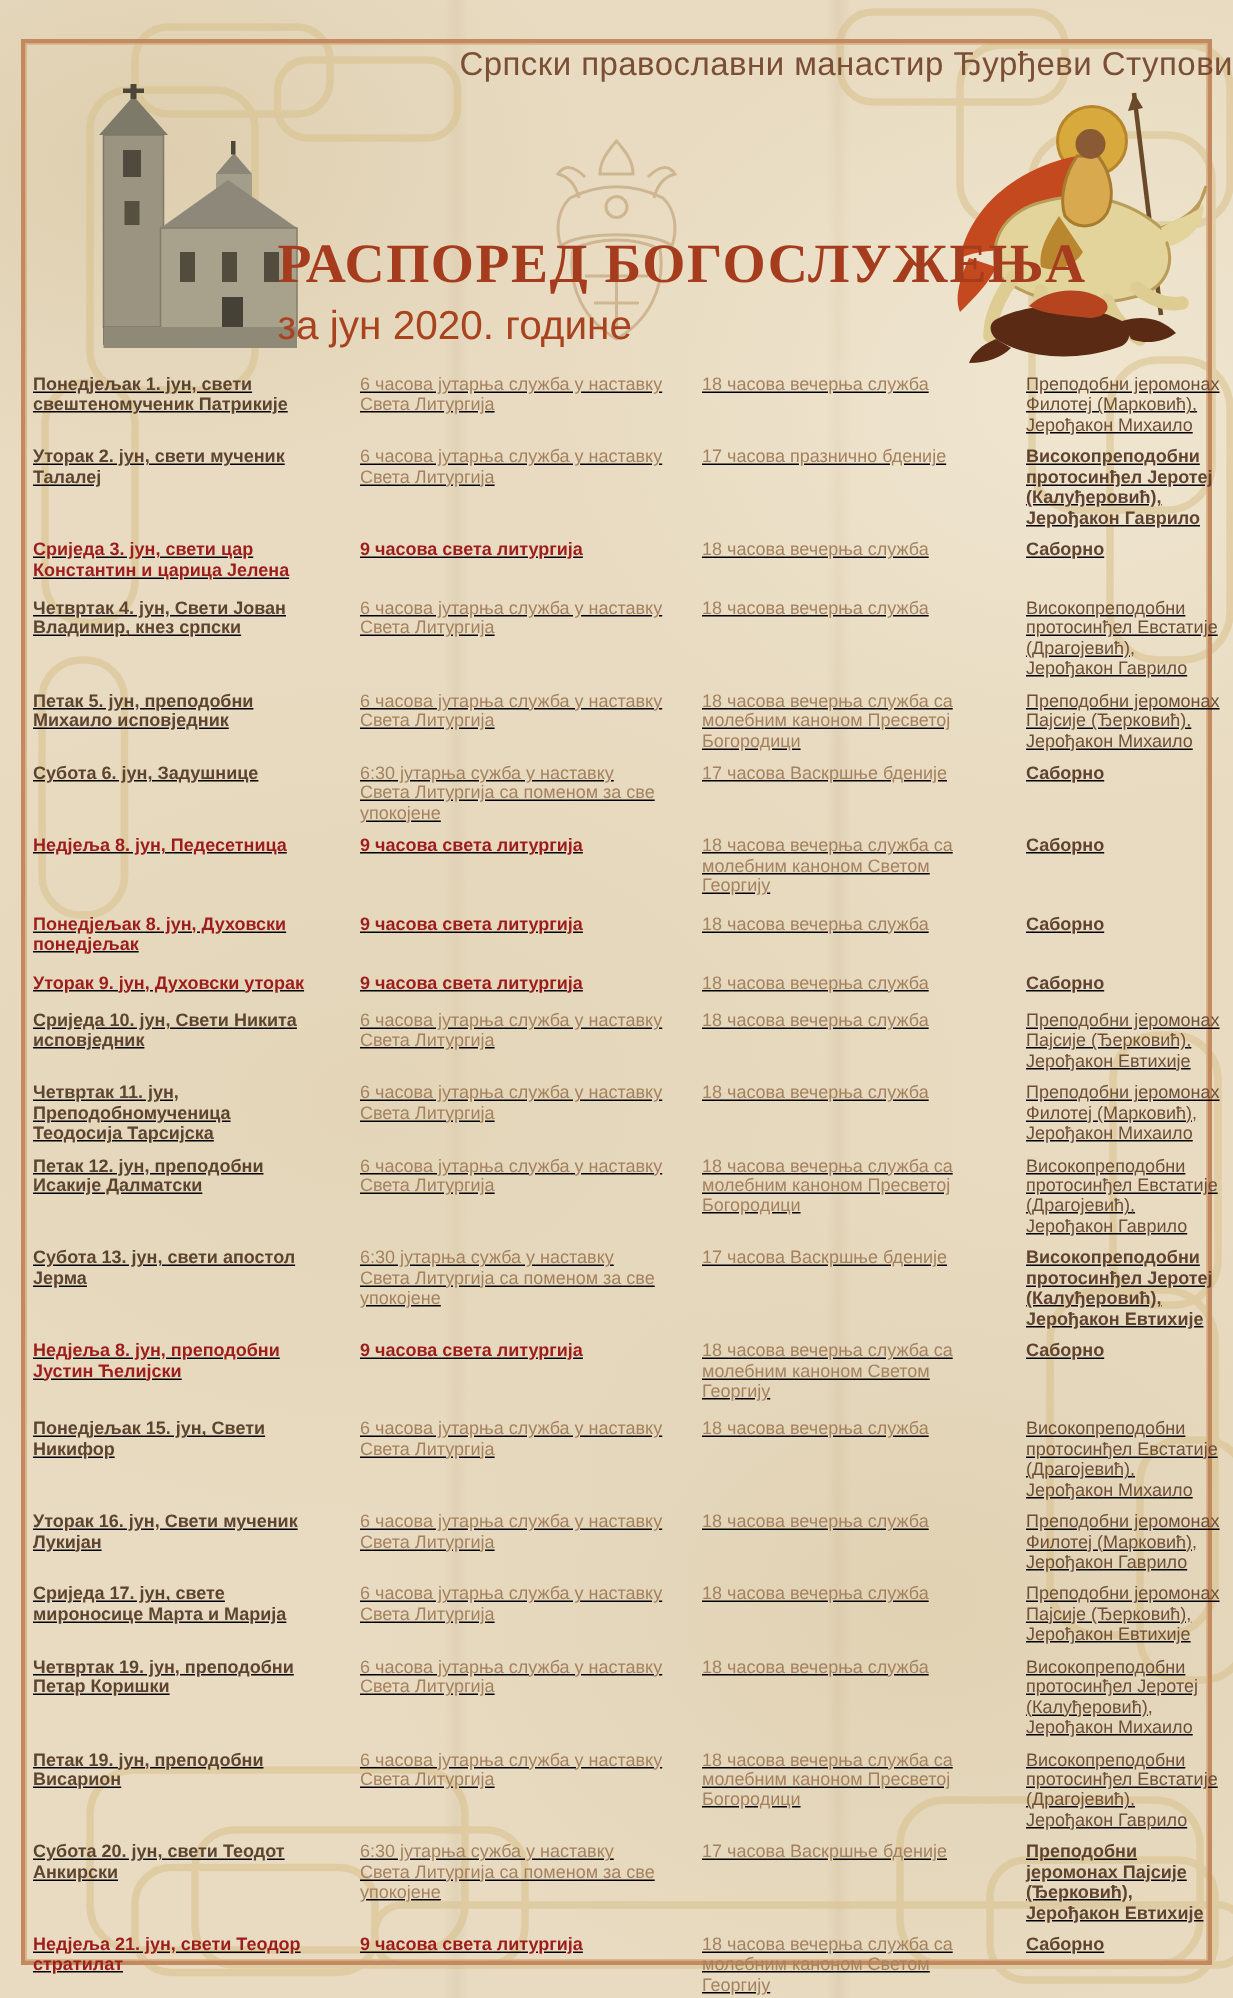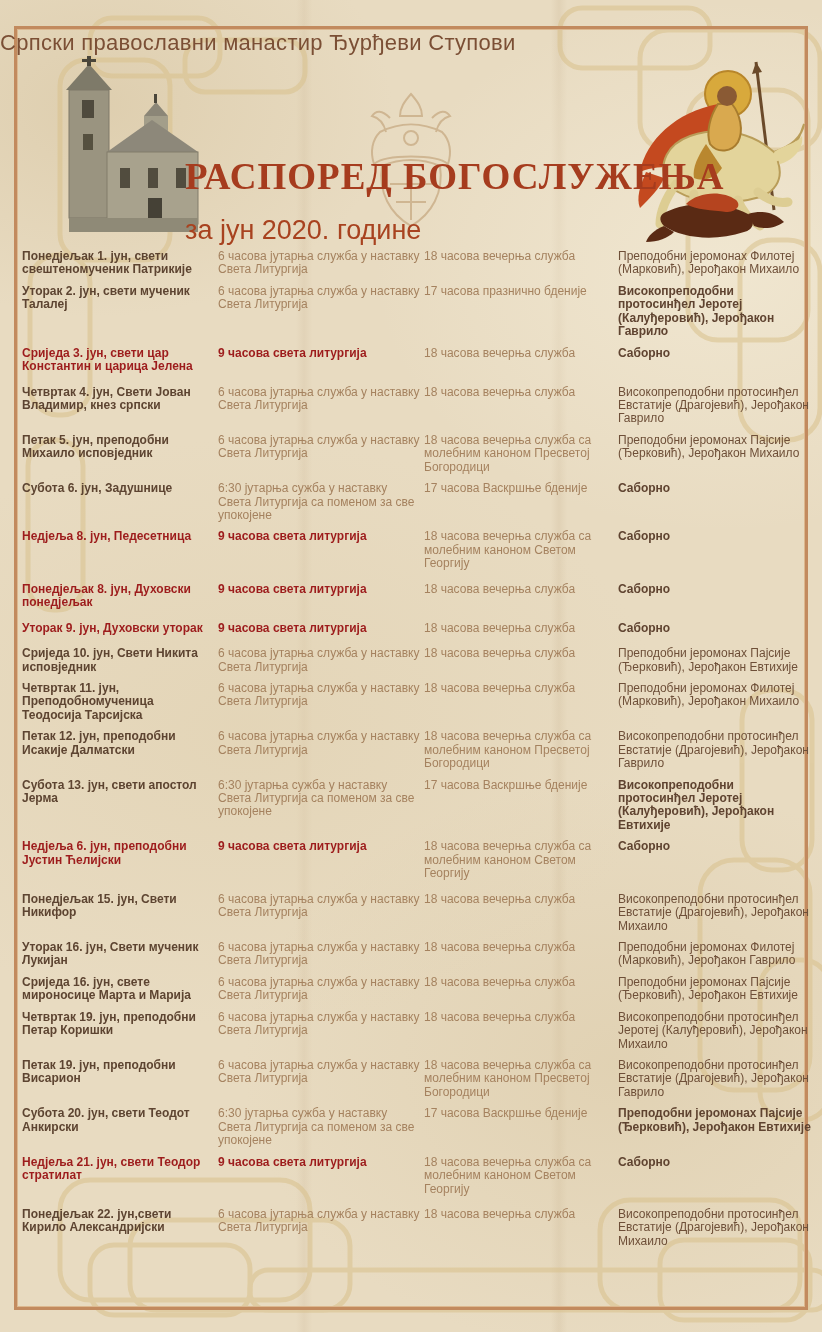--- a/index.html
+++ b/index.html
@@ -11,30 +11,30 @@
           radial-gradient(ellipse 500px 380px at 88% 20%, rgba(242,233,212,.8), rgba(0,0,0,0) 70%),
           radial-gradient(ellipse 600px 420px at 30% 55%, rgba(223,207,174,.5), rgba(0,0,0,0) 70%),
           radial-gradient(ellipse 520px 400px at 75% 80%, rgba(216,198,162,.45), rgba(0,0,0,0) 72%),
           linear-gradient(90deg, rgba(0,0,0,0) 36%, rgba(170,140,100,.10) 37%, rgba(0,0,0,0) 38%),
           linear-gradient(90deg, rgba(0,0,0,0) 67%, rgba(170,140,100,.12) 68%, rgba(0,0,0,0) 69%),
           #e8dbc1;}
   .ornaments{position:absolute;inset:0;z-index:0;pointer-events:none;}
   .frame{position:absolute;left:14px;top:26px;right:14px;bottom:22px;
          border:3px solid #c28a5e;box-shadow:inset 0 0 0 1px #dbb68d, 0 0 0 1px #d8b astray;
          box-shadow:inset 0 0 0 1px #dcb88f;z-index:1;pointer-events:none;}
-  .header-title{position:absolute;top:30px;left:0;width:100%;text-align:left;
+  .header-title{position:absolute;top:30px;left:0;width:100%;text-align:right;
          font-size:22px;color:#7b4f35;z-index:2;letter-spacing:.3px;}
   .art{position:absolute;z-index:2;}
   .title-block{position:absolute;left:185px;top:158px;width:452px;text-align:left;z-index:3;}
   .main-title{font-family:"Liberation Serif","DejaVu Serif",serif;font-weight:bold;
          font-size:37px;line-height:1;color:#a63c1e;letter-spacing:1px;white-space:nowrap;}
-  .subtitle{font-size:27px;color:#a8421f;margin-top:20px;}
+  .subtitle{font-size:27px;color:#a8421f;margin-top:7px;}
   .schedule{position:absolute;left:22px;top:250px;width:792px;z-index:3;}
-  .row{display:grid;grid-template-columns:192px 202px 190px 1fr;column-gap:4px;
-       margin-bottom:8px;}
+  .row{display:grid;grid-template-columns:192px 202px 190px 1fr;column-gap:26px;
+       margin-bottom:8px;text-decoration:underline;}
   .row.hl{margin-top:3px;margin-bottom:12px;}
   .cell{font-size:12px;line-height:1.12;}
   .c-date{color:#5d4431;font-weight:bold;}
   .c-morning,.c-evening{color:#a5825f;}
   .c-clergy{color:#6e4f38;}
   .c-clergy.bold{font-weight:bold;color:#5f4330;}
   .hl .c-date{color:#9d1c1c;}
   .hl .c-morning{color:#9d1c1c;font-weight:bold;}
 </style>
 </head>
@@ -211,39 +211,39 @@
         <div class="cell c-evening">18 часова вечерња служба са молебним каноном Пресветој Богородици</div>
         <div class="cell c-clergy">Високопреподобни протосинђел Евстатије (Драгојевић), Јерођакон Гаврило</div>
       </div>
       <div class="row">
         <div class="cell c-date">Субота 13. јун, свети апостол Јерма</div>
         <div class="cell c-morning">6:30 јутарња сужба у наставку Света Литургија са поменом за све упокојене</div>
         <div class="cell c-evening">17 часова Васкршње бденије</div>
         <div class="cell c-clergy bold">Високопреподобни протосинђел Јеротеј (Калуђеровић), Јерођакон Евтихије</div>
       </div>
       <div class="row hl">
-        <div class="cell c-date">Недјеља 6. јун, преподобни Јустин Ћелијски</div>
+        <div class="cell c-date">Недјеља 8. јун, преподобни Јустин Ћелијски</div>
         <div class="cell c-morning">9 часова света литургија</div>
         <div class="cell c-evening">18 часова вечерња служба са молебним каноном Светом Георгију</div>
         <div class="cell c-clergy bold">Саборно</div>
       </div>
       <div class="row">
         <div class="cell c-date">Понедјељак 15. јун, Свети Никифор</div>
         <div class="cell c-morning">6 часова јутарња служба у наставку Света Литургија</div>
         <div class="cell c-evening">18 часова вечерња служба</div>
         <div class="cell c-clergy">Високопреподобни протосинђел Евстатије (Драгојевић), Јерођакон Михаило</div>
       </div>
       <div class="row">
         <div class="cell c-date">Уторак 16. јун, Свети мученик Лукијан</div>
         <div class="cell c-morning">6 часова јутарња служба у наставку Света Литургија</div>
         <div class="cell c-evening">18 часова вечерња служба</div>
         <div class="cell c-clergy">Преподобни јеромонах Филотеј (Марковић), Јерођакон Гаврило</div>
       </div>
       <div class="row">
-        <div class="cell c-date">Сриједа 16. јун, свете мироносице Марта и Марија</div>
+        <div class="cell c-date">Сриједа 17. јун, свете мироносице Марта и Марија</div>
         <div class="cell c-morning">6 часова јутарња служба у наставку Света Литургија</div>
         <div class="cell c-evening">18 часова вечерња служба</div>
         <div class="cell c-clergy">Преподобни јеромонах Пајсије (Ђерковић), Јерођакон Евтихије</div>
       </div>
       <div class="row">
         <div class="cell c-date">Четвртак 19. јун, преподобни Петар Коришки</div>
         <div class="cell c-morning">6 часова јутарња служба у наставку Света Литургија</div>
         <div class="cell c-evening">18 часова вечерња служба</div>
         <div class="cell c-clergy">Високопреподобни протосинђел Јеротеј (Калуђеровић), Јерођакон Михаило</div>
       </div>

